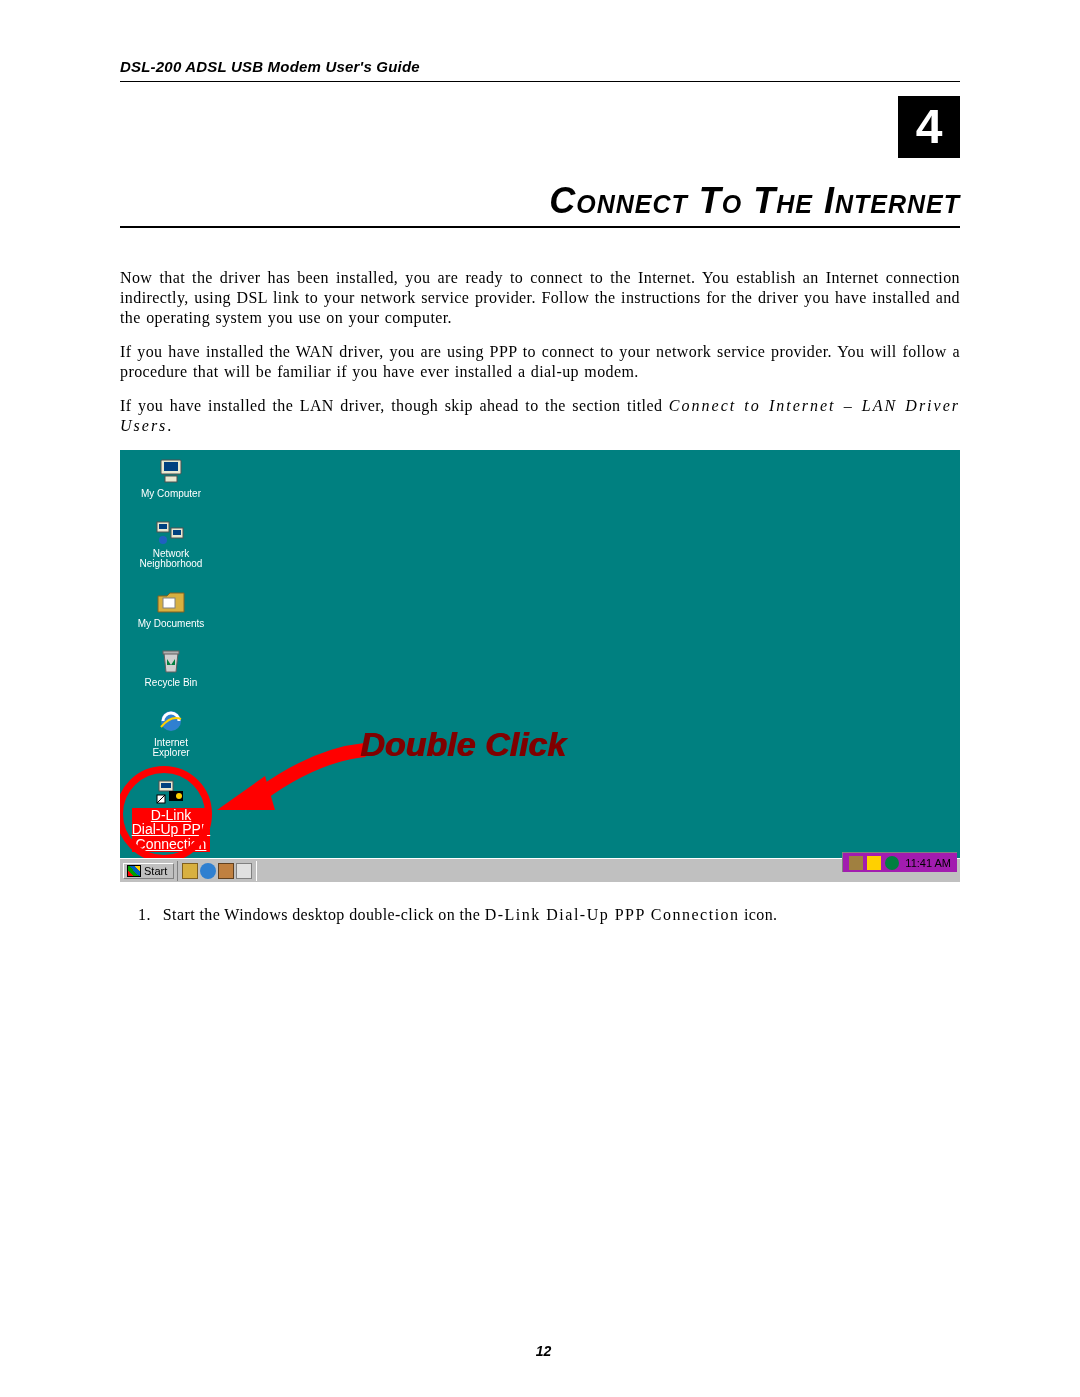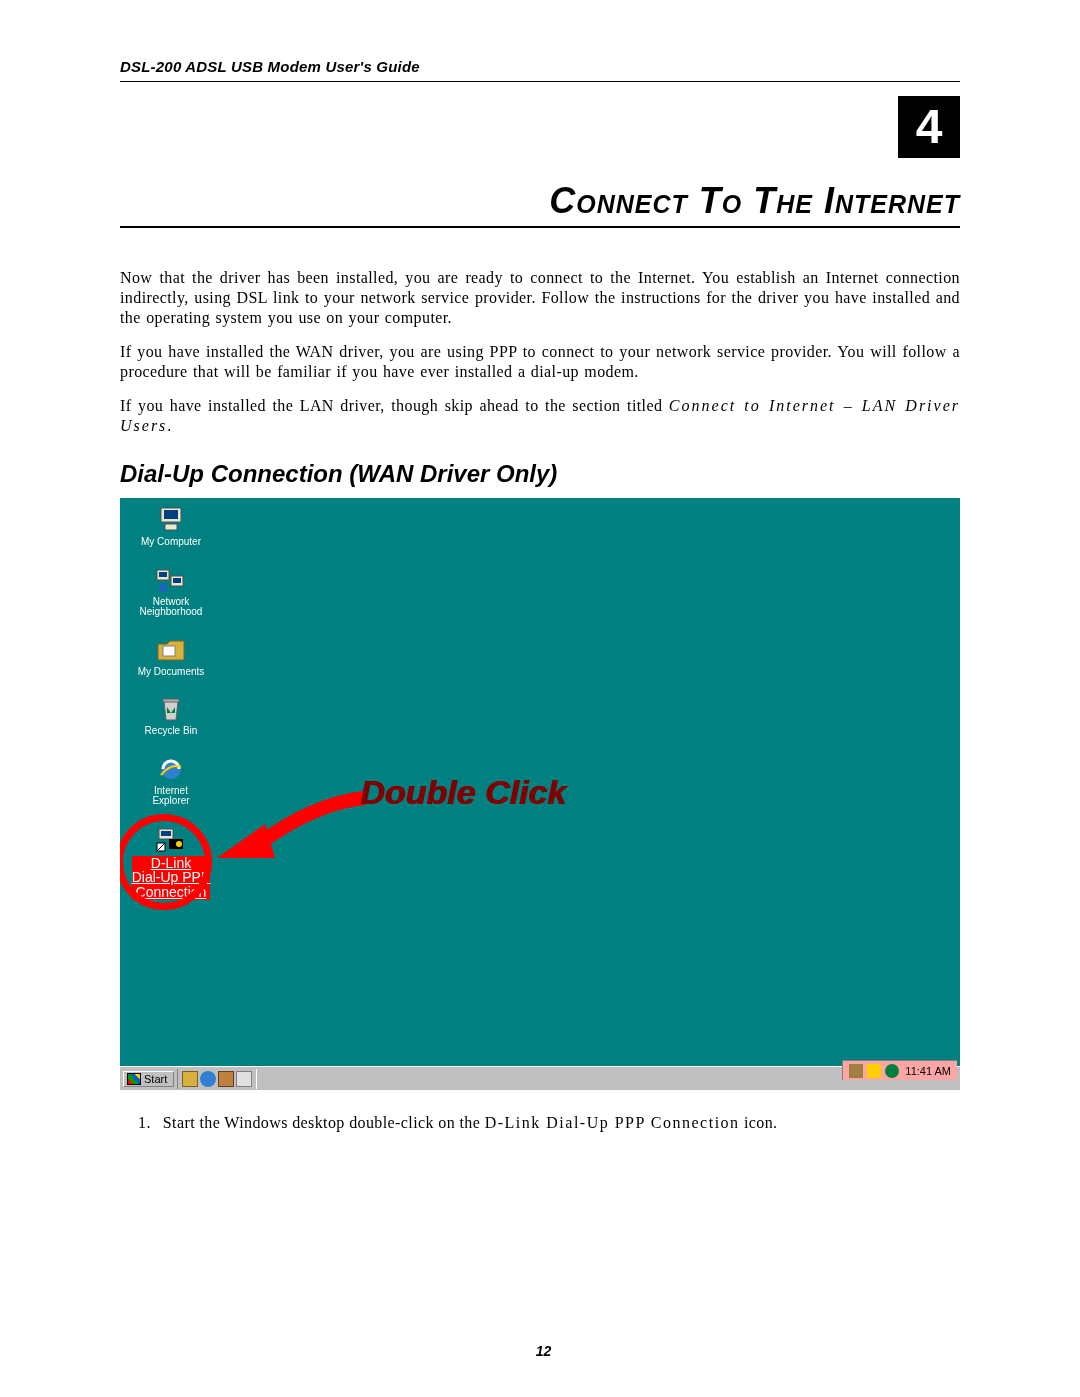--- a/index.html
+++ b/index.html
@@ -66,21 +66,21 @@
   .body-para .ital { font-style: italic; letter-spacing: 2px; }
   .section-heading {
     font-family: Arial, Helvetica, sans-serif;
     font-style: italic;
     font-weight: bold;
     font-size: 24px;
     margin: 24px 0 10px 0;
   }
   .screenshot {
     width: 100%;
-    height: 592px;
+    height: 432px;
     background: #008080;
     position: relative;
     overflow: hidden;
     margin-bottom: 24px;
   }
   .desktop-icons {
     position: absolute;
     top: 8px;
     left: 6px;
     width: 90px;
@@ -151,21 +151,21 @@
   .task-spacer { flex: 1; }
   .systray {
     display: flex;
     align-items: center;
     gap: 4px;
     padding: 0 6px;
     border-left: 1px solid #808080;
     border-top: 1px solid #808080;
     height: 20px;
     margin: 2px 3px 19px 0;
-    background: #fca5a5;
+    background: #a21caf;
   }
   .systray .tray-icon { width:14px; height:14px; display:inline-block; }
   .clock { font-size: 11px; padding-left: 2px; }
   .red-circle {
     position: absolute;
     left: -4px;
     top: 316px;
     width: 96px;
     height: 96px;
     border: 7px solid #ff0000;
@@ -221,21 +221,20 @@
 
   <div class="chapter-badge">4</div>
   <div class="chapter-heading">Connect To The Internet</div>
 
   <p class="body-para">Now that the driver has been installed, you are ready to connect to the Internet. You establish an Internet connection indirectly, using DSL link to your network service provider. Follow the instructions for the driver you have installed and the operating system you use on your computer.</p>
   <p class="body-para">If you have installed the WAN driver, you are using PPP to connect to your network service provider. You will follow a procedure that will be familiar if you have ever installed a dial-up modem.</p>
   <p class="body-para">
     <span>If you have installed the LAN driver, though skip ahead to the section titled </span><span class="ital">Connect to Internet – LAN Driver Users</span><span>.</span>
   </p>
 
-  <div class="section-heading">Dial-Up Connection (WAN Driver Only)</div>
 
   <div class="screenshot">
     <div class="desktop-icons">
 
       <div class="dicon">
         <span class="glyph">
           <svg viewBox="0 0 32 28">
               <rect x="6" y="2" width="20" height="14" rx="1" fill="#e8e8d0" stroke="#505050"></rect>
               <rect x="9" y="4" width="14" height="9" fill="#004080"></rect>
               <rect x="10" y="18" width="12" height="6" fill="#e8e8d0" stroke="#505050"></rect>

